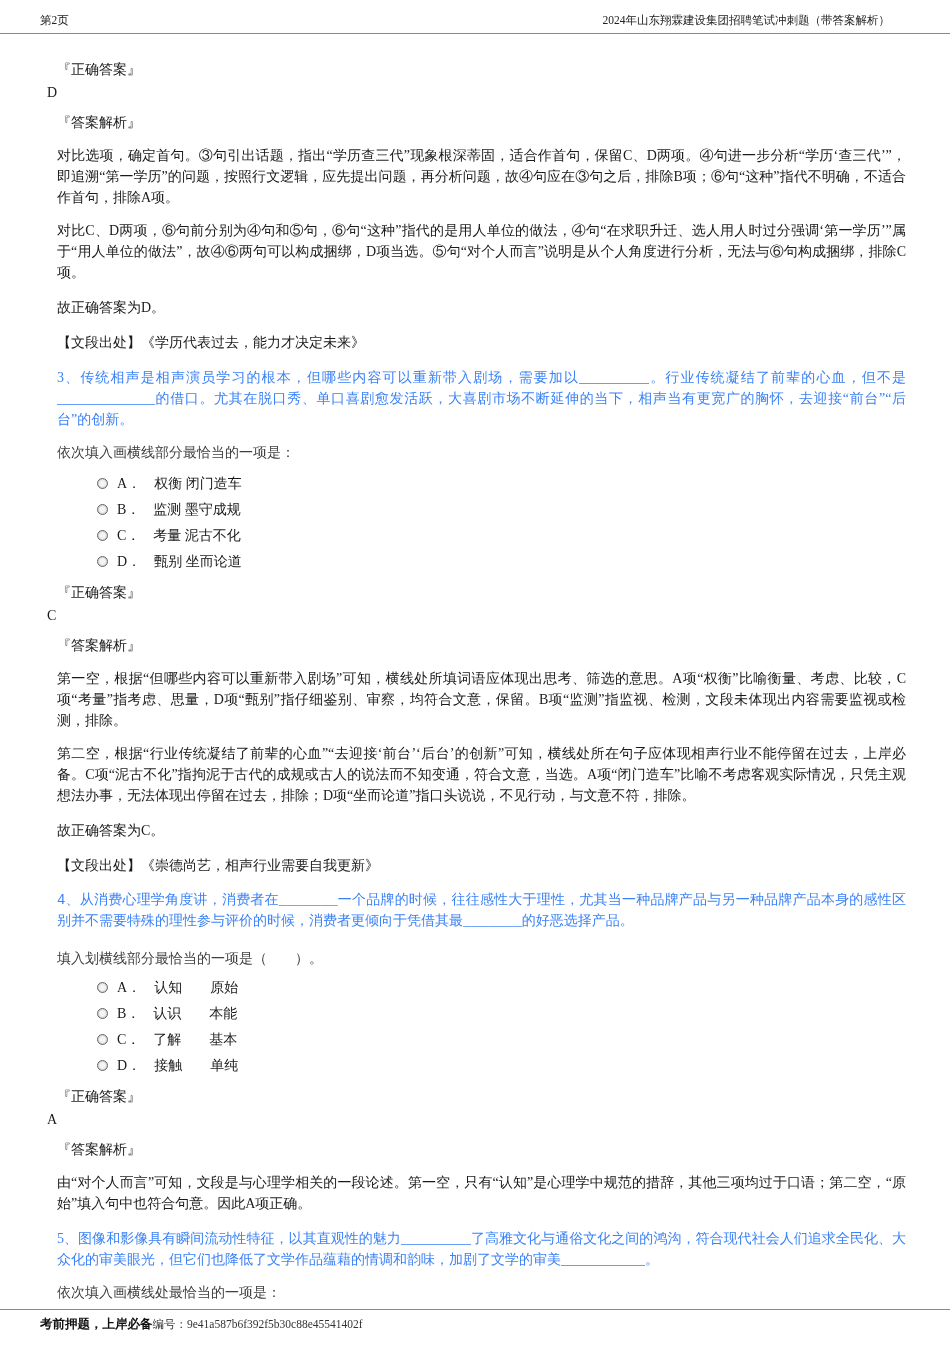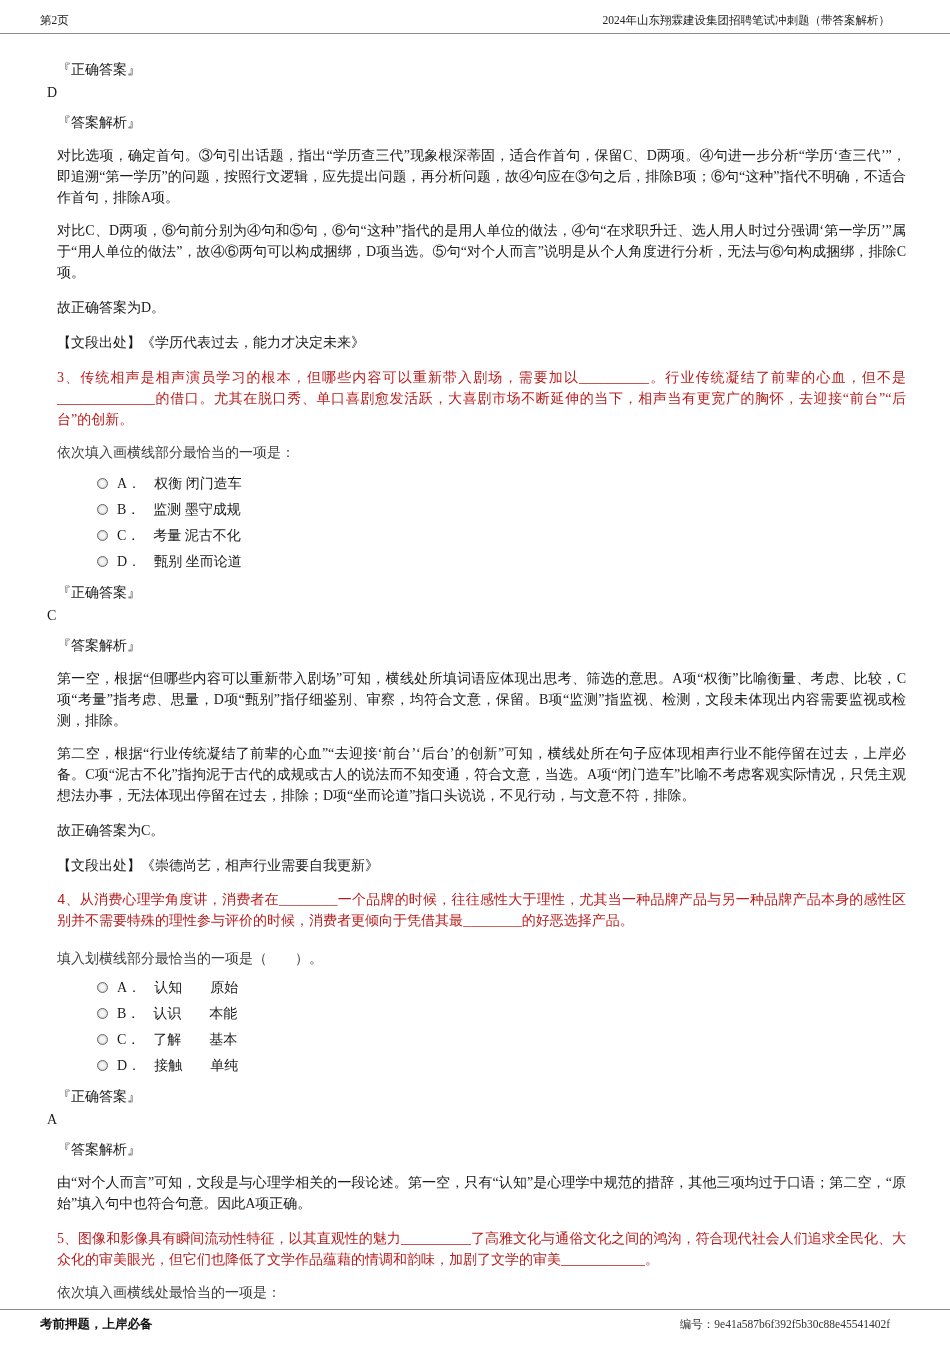--- a/index.html
+++ b/index.html
@@ -37,21 +37,21 @@
     margin:1px 0 5px -10px;
   }
   .para {
     margin:12px 0;
     text-align:justify;
   }
   .conclusion { margin:14px 0; }
   .source { margin:14px 0; }
   .stem {
     margin:14px 0 6px 0;
-    color:#b91c1c;
+    color:#3b82f6;
     text-align:justify;
   }
   .stem-tight { margin-bottom:16px;font-family:Liberation Mono, monospace; }
   .instruction {
     margin:12px 0 10px 0;
     color:#404040;
   }
   .instruction-tight { margin:2px 0 8px 0; }
   .options { margin:4px 0 10px 0; }
   .option {
@@ -70,21 +70,21 @@
     box-shadow:inset 0 0 2px #9a9a9a;
     margin-right:9px;
     flex:0 0 auto;
   }
   .opt-letter { margin-right:13px; white-space:pre; }
   .opt-text { white-space:pre; }
   .footer {
     position:absolute;
     left:0; right:0; bottom:0;
     display:flex;
-    justify-content:space-between;
+    justify-content:flex-start;
     align-items:center;
     padding:6px 60px 12px 40px;
     border-top:1px solid #8a8a8a;
     background:#ffffff;
   }
   .footer-left { font-size:12.5px; font-weight:bold; color:#111111; }
   .footer-right { font-size:11.5px; color:#333333; }
 </style>
 </head>
 <body>

